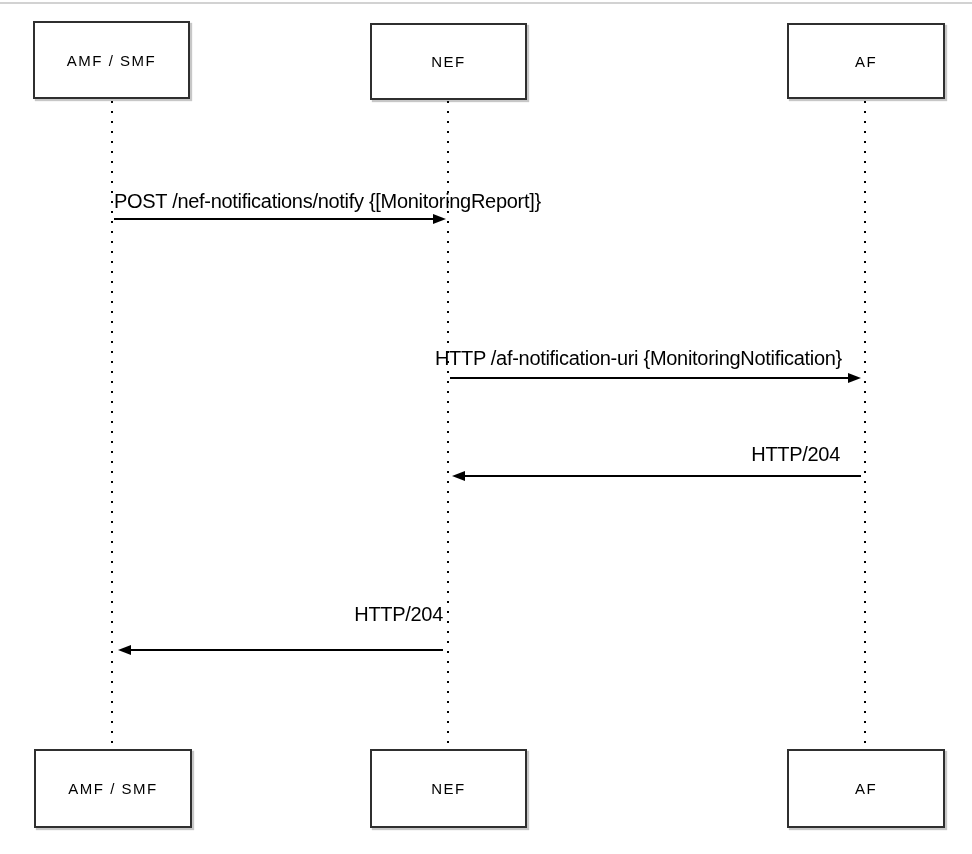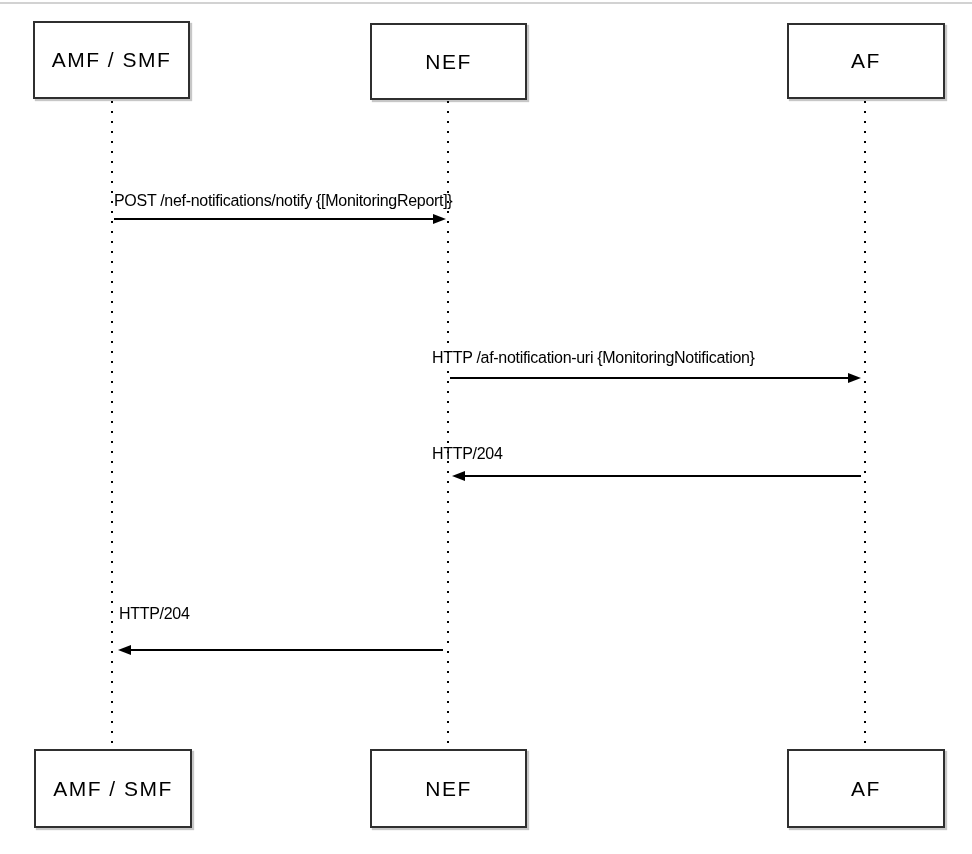--- a/index.html
+++ b/index.html
@@ -39,38 +39,38 @@
     position: absolute;
     box-sizing: border-box;
     background: #ffffff;
     border: 2px solid #2f2f2f;
     box-shadow: 2px 2px 1px rgba(0, 0, 0, 0.22);
     display: flex;
     align-items: center;
     justify-content: center;
   }
   .actor-label {
-    font-size: 21px;
+    font-size: 15px;
     letter-spacing: 1.5px;
     color: #000000;
     white-space: nowrap;
   }
   .pos-amf-top { left: 33px;  top: 21px;  width: 157px; height: 78px; }
   .pos-nef-top { left: 370px; top: 23px;  width: 157px; height: 77px; }
   .pos-af-top  { left: 787px; top: 23px;  width: 158px; height: 76px; }
   .pos-amf-bot { left: 34px;  top: 749px; width: 158px; height: 79px; }
   .pos-nef-bot { left: 370px; top: 749px; width: 157px; height: 79px; }
   .pos-af-bot  { left: 787px; top: 749px; width: 158px; height: 79px; }
 
   .msg-label {
     position: absolute;
-    font-size: 16px;
+    font-size: 20px;
     letter-spacing: -0.3px;
     line-height: 18px;
-    text-align: left;
+    text-align: right;
     white-space: nowrap;
     color: #000000;
   }
   .pos-m1 { left: 114px; width: 330px; top: 192px; }
   .pos-m2 { left: 432px; width: 410px; top: 349px; }
   .pos-m3 { left: 432px; width: 408px; top: 445px; }
   .pos-m4 { left: 119px; width: 324px; top: 605px; }
 
   .arrow-line {
     position: absolute;

